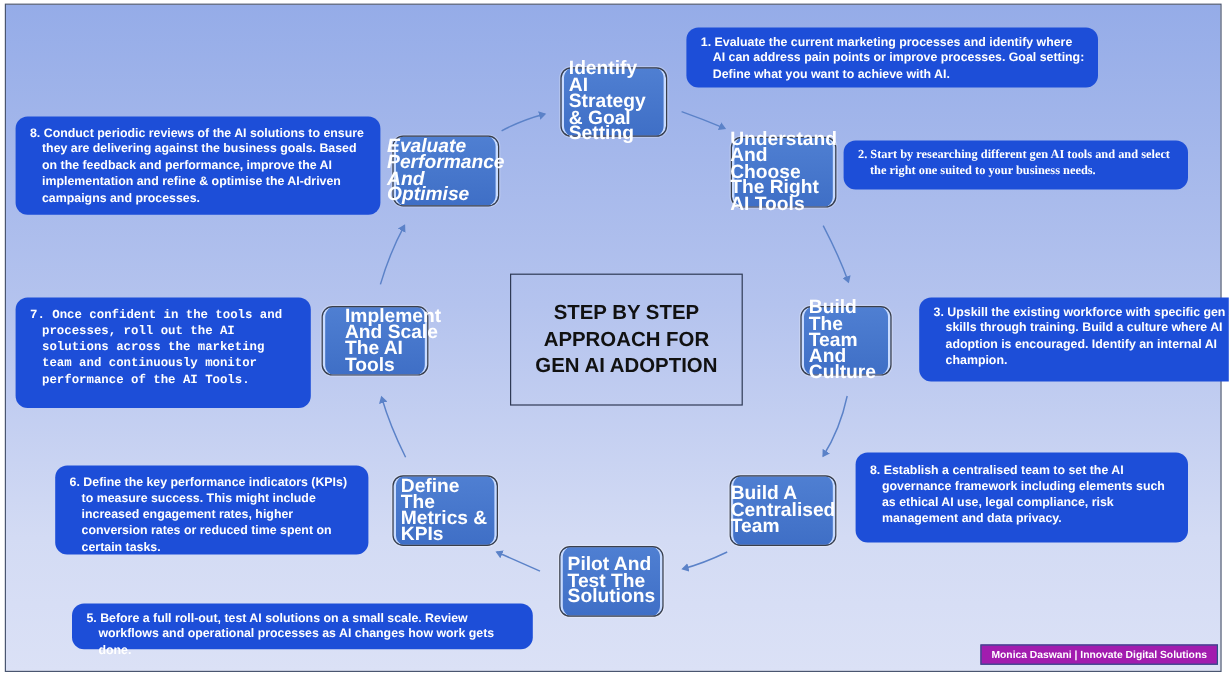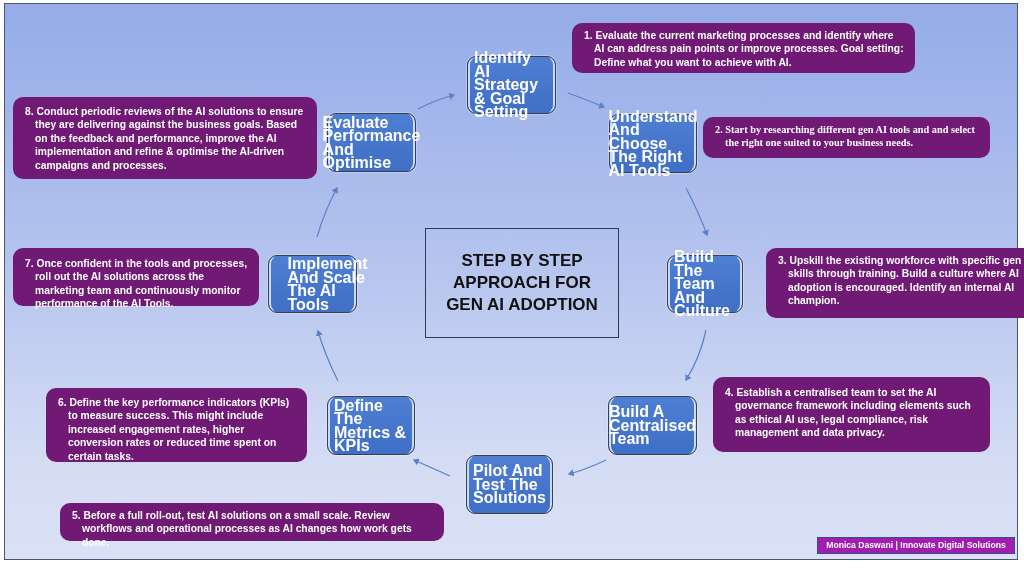--- a/index.html
+++ b/index.html
@@ -7,21 +7,21 @@
       font-family:"Liberation Sans", sans-serif; }
     .frame { position:absolute; left:4px; top:3px; width:1014px; height:557px;
       border:1px solid #4a5670; box-sizing:border-box;
       background:linear-gradient(180deg,#95ace8 0%,#b4c3ee 45%,#d3dbf4 80%,#dbe1f6 100%); }
     .node { position:absolute; box-sizing:border-box; border:1.5px solid #3a3f4a;
       border-radius:9px; background:linear-gradient(180deg,#4f7fd2 0%,#3f6fc6 100%);
       color:#ffffff; font-weight:bold; font-size:16px; line-height:13.5px;
       display:flex; align-items:center; justify-content:center; 
       box-shadow: inset 3px 0 0 -1px #c8dbff, inset -3px 0 0 -1px #c8dbff, 0 0 0 1px rgba(255,255,255,0.25); padding:0 6px; }
     .node span { display:block; }
-    .desc { position:absolute; box-sizing:border-box; background:#701a75;
+    .desc { position:absolute; box-sizing:border-box; background:#1d4ed8;
       border-radius:10px; color:#ffffff; font-weight:bold; font-size:10.3px;
       line-height:13.4px; padding:6px 10px 6px 12px; }
     .desc p { margin:0; text-indent:-10px; padding-left:10px; }
     .center { position:absolute; left:425px; top:228px; width:194px; height:110px;
       box-sizing:border-box; border:1px solid #2f3a55; display:flex; align-items:center;
       justify-content:center; text-align:center; font-weight:bold; font-size:17px;
       line-height:22px; color:#111111; padding:0 10px; }
     .credit { position:absolute; left:817px; top:537px; width:198px; height:17px;
       box-sizing:border-box; background:#a21caf; border:1px solid #2f4f8a; color:#ffffff;
       font-weight:bold; font-size:8.6px; line-height:15px; text-align:center; }
@@ -66,43 +66,43 @@
 </div>
 <div class="node" style="left:466px;top:455px;width:87px;height:59px;">
   <span>Pilot And Test The Solutions</span>
 </div>
 <div class="node" style="left:327px;top:396px;width:88px;height:59px;">
   <span>Define The Metrics &amp; KPIs</span>
 </div>
 <div class="node" style="left:268px;top:255px;width:89px;height:58px;padding-left:36px;">
   <span>Implement And Scale The AI Tools</span>
 </div>
-<div class="node" style="left:327px;top:113px;width:89px;height:59px;">
+<div class="node" style="left:327px;top:113px;width:89px;height:59px;font-style:italic;">
   <span>Evaluate Performance And Optimise</span>
 </div>
 
 <div class="desc" style="left:572px;top:23px;width:343px;height:50px;">
   <p>1. Evaluate the current marketing processes and identify where AI can address pain points or improve processes.  Goal setting: Define what you want to achieve with AI.</p>
 </div>
 <div class="desc" style="left:703px;top:117px;width:287px;height:41px;font-family:Liberation Serif, serif;">
   <p>2. Start by researching different gen AI tools and and select the right one suited to your business needs.</p>
 </div>
 <div class="desc" style="left:766px;top:248px;width:294px;height:70px;">
   <p>3. Upskill the existing workforce with specific gen AI skills through training. Build a culture where AI adoption is encouraged. Identify an internal AI champion.</p>
 </div>
 <div class="desc" style="left:713px;top:377px;width:277px;height:75px;padding-top:9px;">
-  <p>4. Establish a centralised team to set the AI governance framework including elements such as ethical AI use, legal compliance, risk management and data privacy.</p>
+  <p>8. Establish a centralised team to set the AI governance framework including elements such as ethical AI use, legal compliance, risk management and data privacy.</p>
 </div>
 <div class="desc" style="left:60px;top:503px;width:384px;height:38px;">
   <p>5. Before a full roll-out, test AI solutions on a small scale. Review workflows and operational processes as AI changes how work gets done.</p>
 </div>
 <div class="desc" style="left:46px;top:388px;width:261px;height:74px;padding-top:8px;">
   <p>6. Define the key performance indicators (KPIs) to measure success. This might include increased engagement rates, higher conversion rates or reduced time spent on certain tasks.</p>
 </div>
-<div class="desc" style="left:13px;top:248px;width:246px;height:58px;padding-top:9px;">
+<div class="desc" style="left:13px;top:248px;width:246px;height:92px;padding-top:9px;font-family:Liberation Mono, monospace;">
   <p>7. Once confident in the tools and processes, roll out the AI solutions across the marketing team and continuously monitor performance of the AI Tools.</p>
 </div>
 <div class="desc" style="left:13px;top:97px;width:304px;height:82px;padding-top:8px;">
   <p>8. Conduct periodic reviews of the AI solutions to ensure they are delivering against the business goals. Based on the feedback and performance, improve the AI implementation and refine &amp; optimise the AI-driven campaigns and processes.</p>
 </div>
 
 <div class="credit">
   <span>Monica Daswani | Innovate Digital Solutions</span>
 </div>
 

